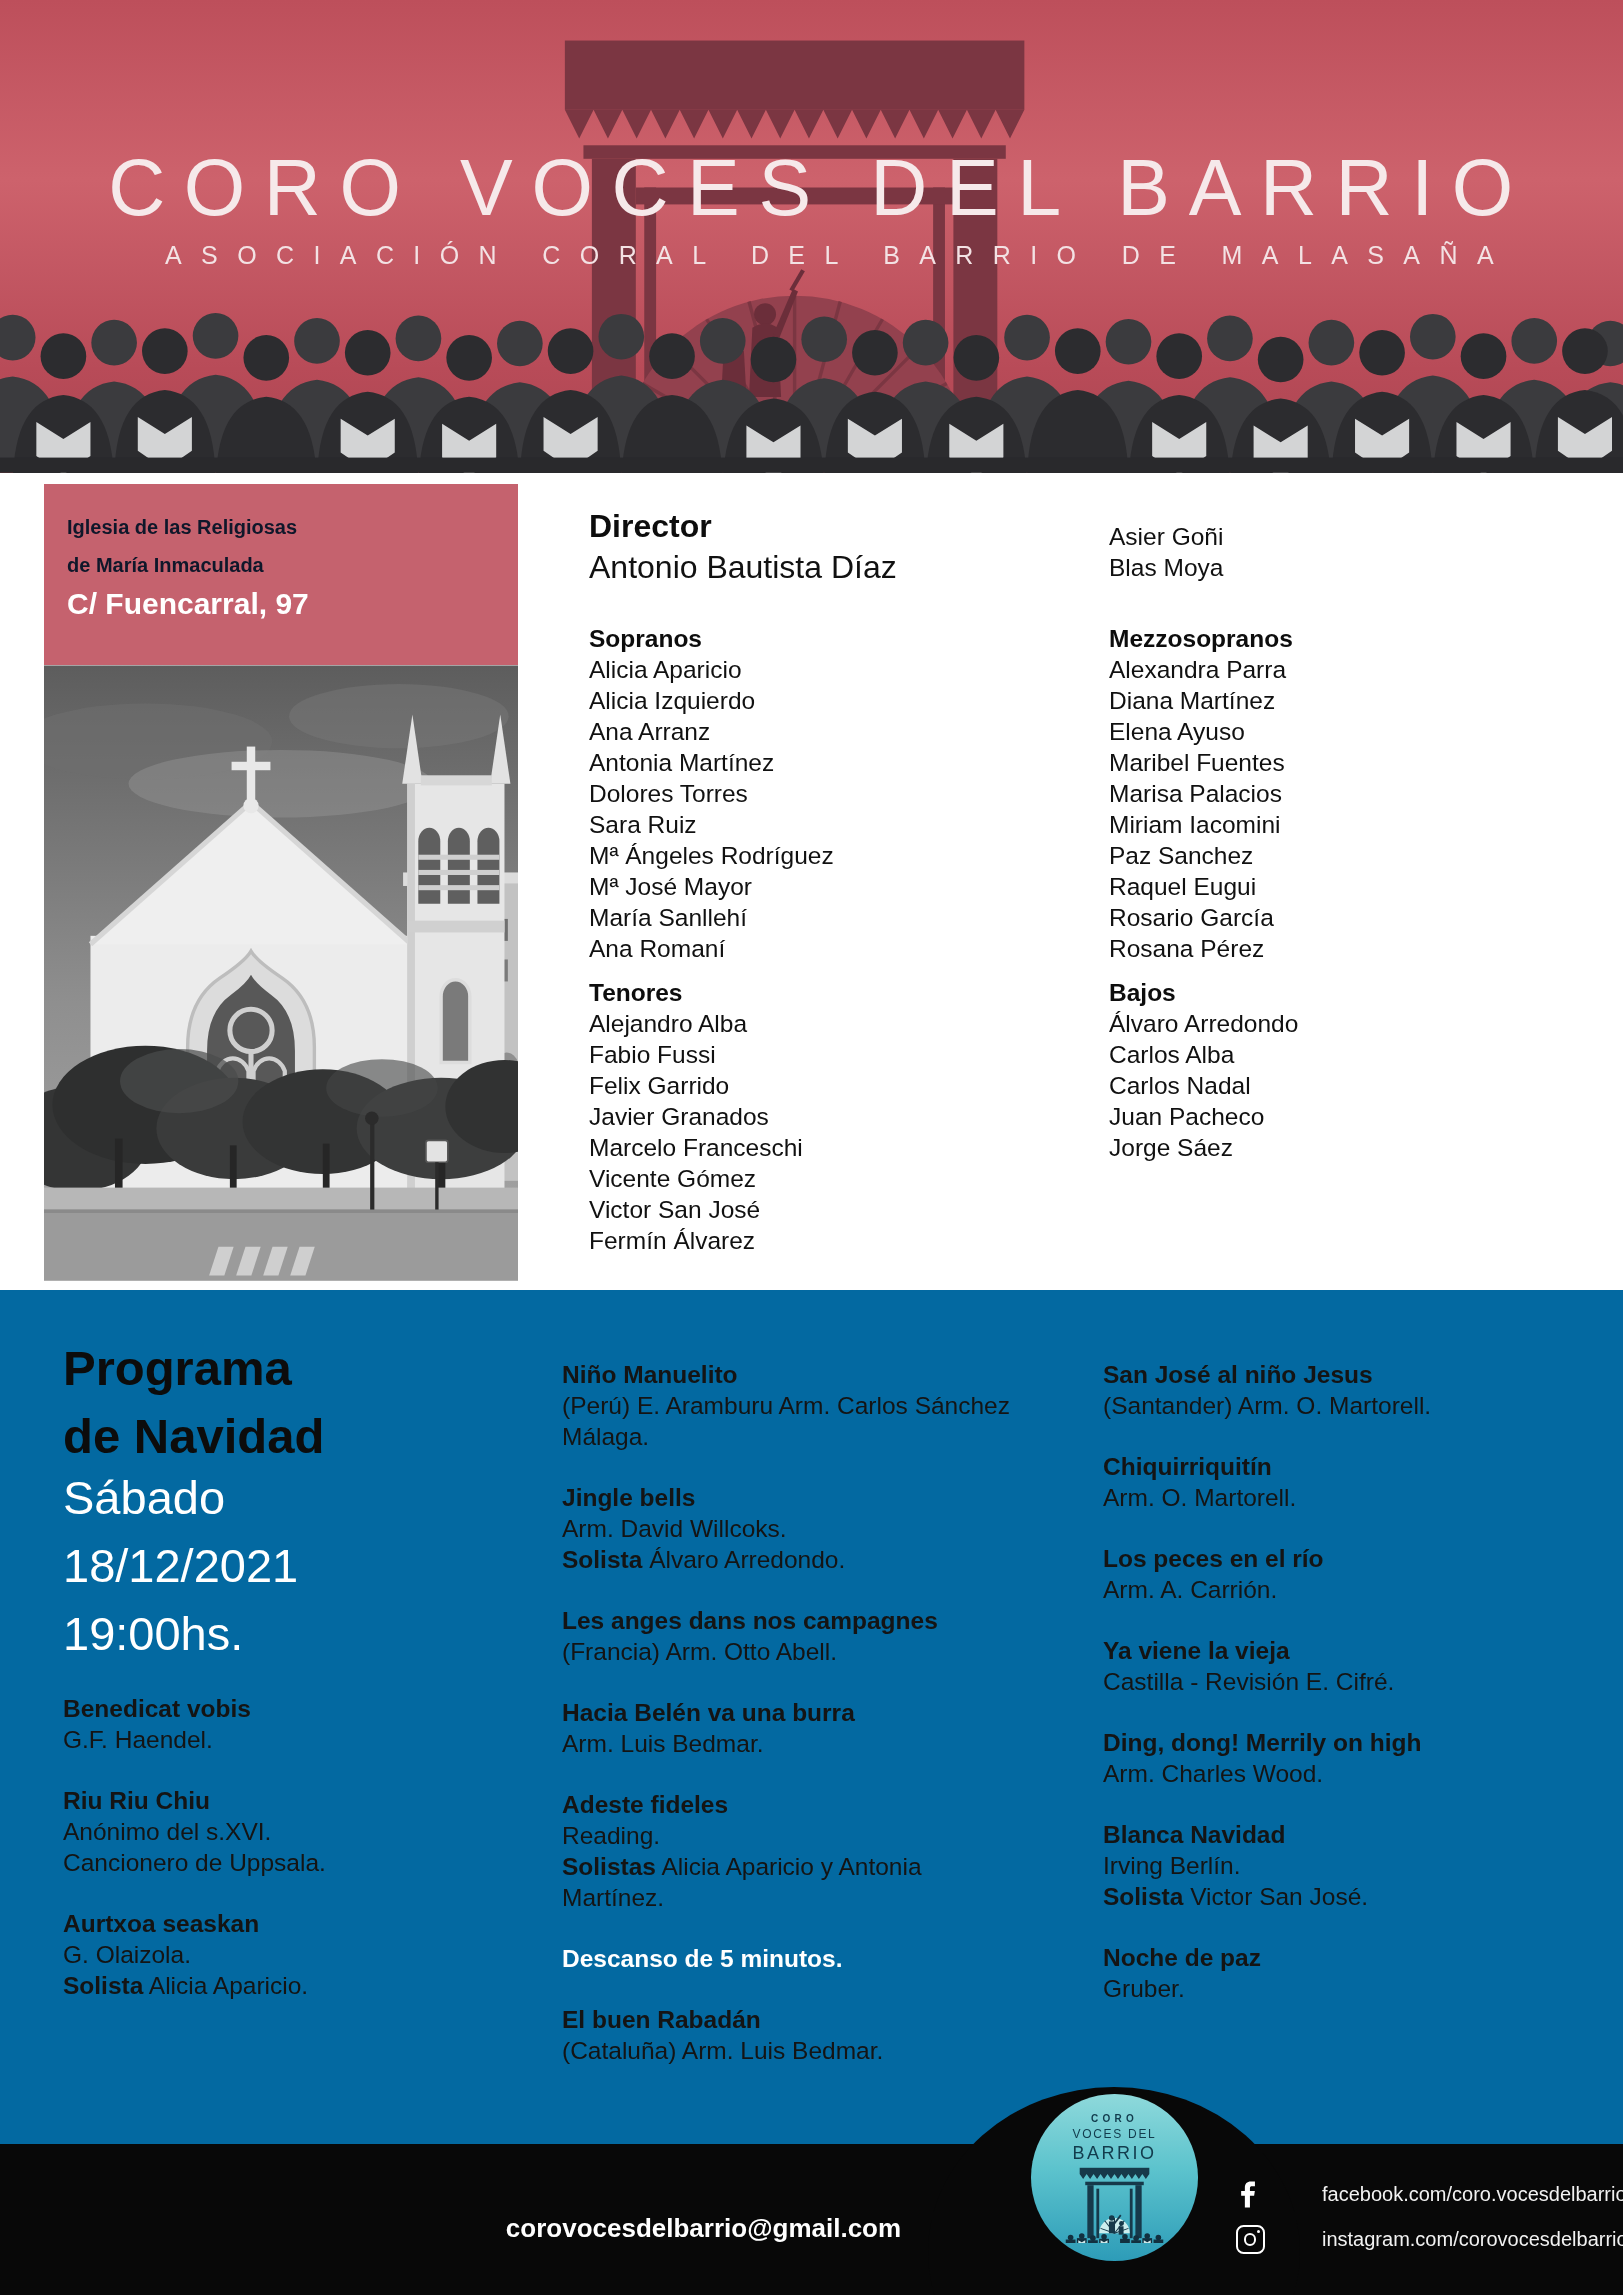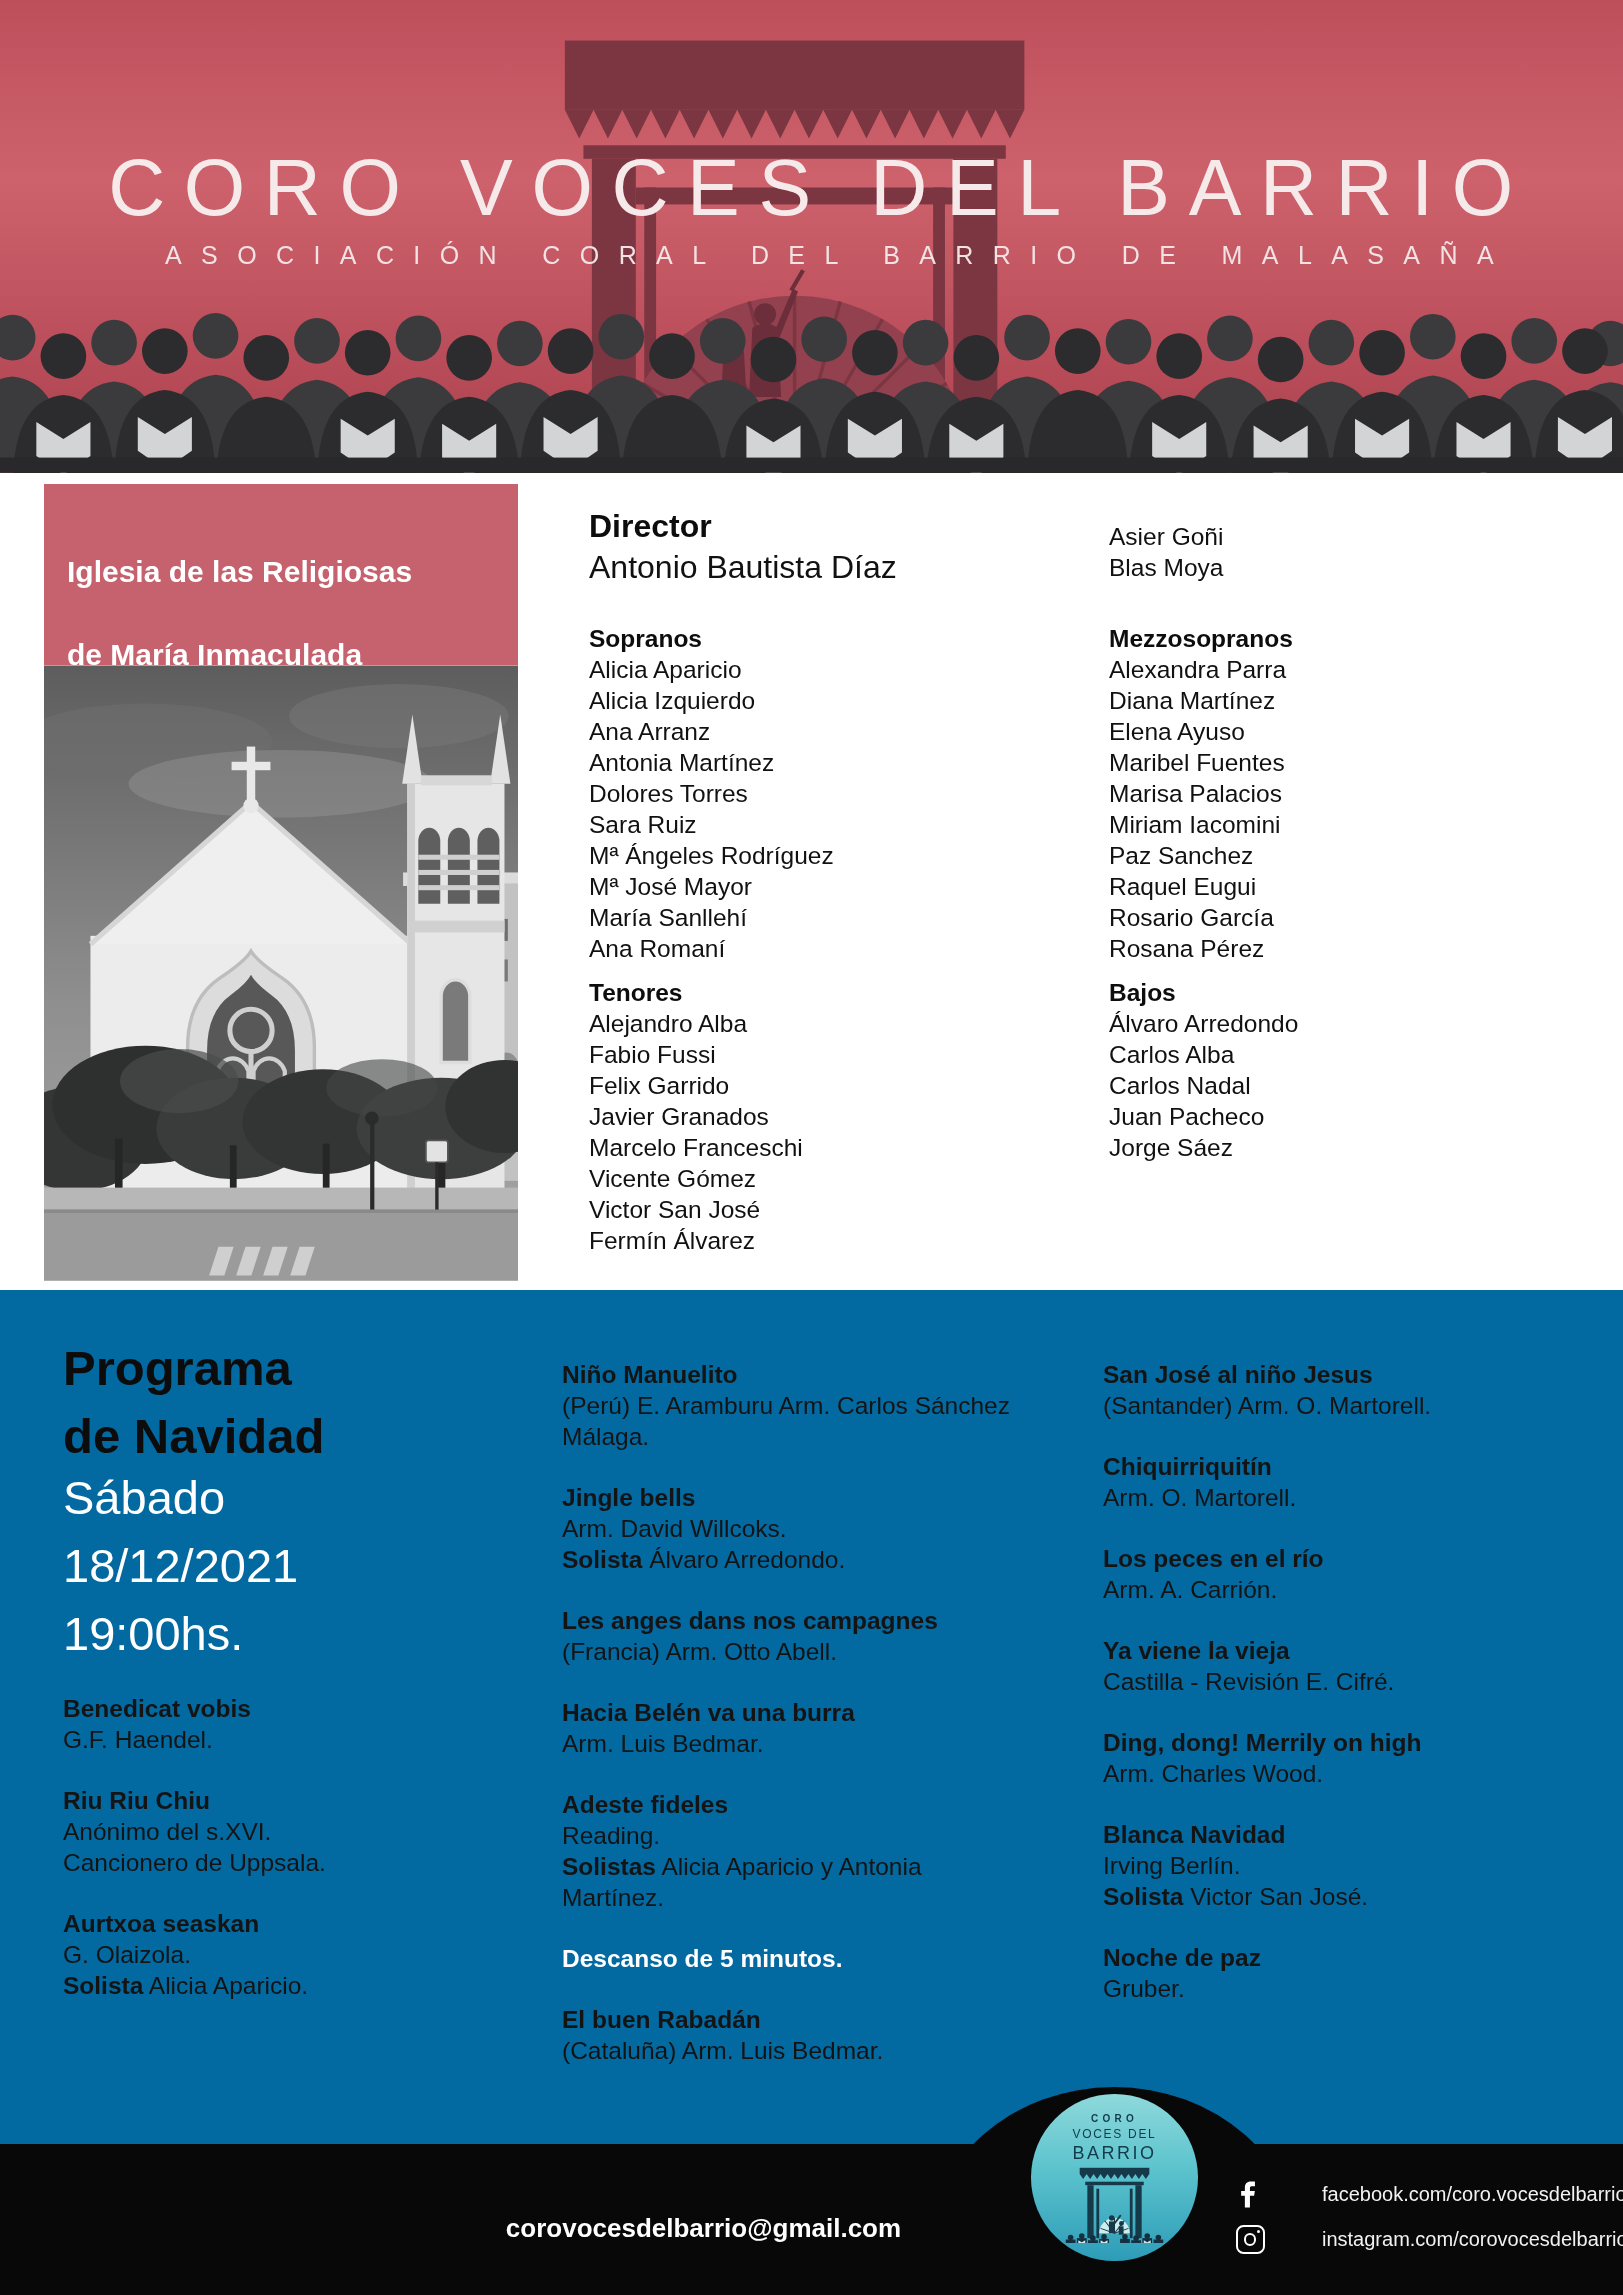--- a/index.html
+++ b/index.html
@@ -12,21 +12,21 @@
   .door-art{position:absolute;left:0;top:0;}
   .header-title{position:absolute;left:0;top:142px;width:1623px;text-align:center;
                 color:#f6e9ea;font-size:79px;font-weight:400;letter-spacing:18.6px;padding-left:17px;box-sizing:border-box;white-space:nowrap;}
   .header-subtitle{position:absolute;left:0;top:241px;width:1623px;text-align:center;
                 color:#f3e2e4;font-size:25px;font-weight:400;letter-spacing:19.4px;padding-left:7px;box-sizing:border-box;white-space:nowrap;margin-left:24px;}
   .choir-band{position:absolute;left:0;bottom:0;}
 
   
   .venue{position:absolute;left:44px;top:484px;width:474px;height:181px;background:#c5626e;
          padding:24px 0 0 23px;box-sizing:border-box;}
-  .venue-line{font-size:30px;font-weight:bold;color:#ffffff;line-height:38px;margin-top:45px;}
+  .venue-line{font-size:20px;font-weight:bold;color:#0f172a;line-height:38px;}
   .venue-addr{font-size:30px;font-weight:bold;color:#ffffff;line-height:38px;margin-top:0.8px;}
   .photo{position:absolute;left:44px;top:665px;width:474px;height:616px;}
 
   
   .dir-block{position:absolute;left:589px;top:506px;}
   .dir-label{font-size:32px;font-weight:bold;color:#0d0d0d;line-height:41px;}
   .dir-name{font-size:32px;color:#111;line-height:41px;}
   .extra-names{position:absolute;left:1109px;top:521px;font-size:24.5px;line-height:31px;color:#111;}
   .sec{position:absolute;font-size:24.5px;line-height:31px;color:#111;width:473px;}
   .sec-label{font-weight:bold;color:#0d0d0d;}

